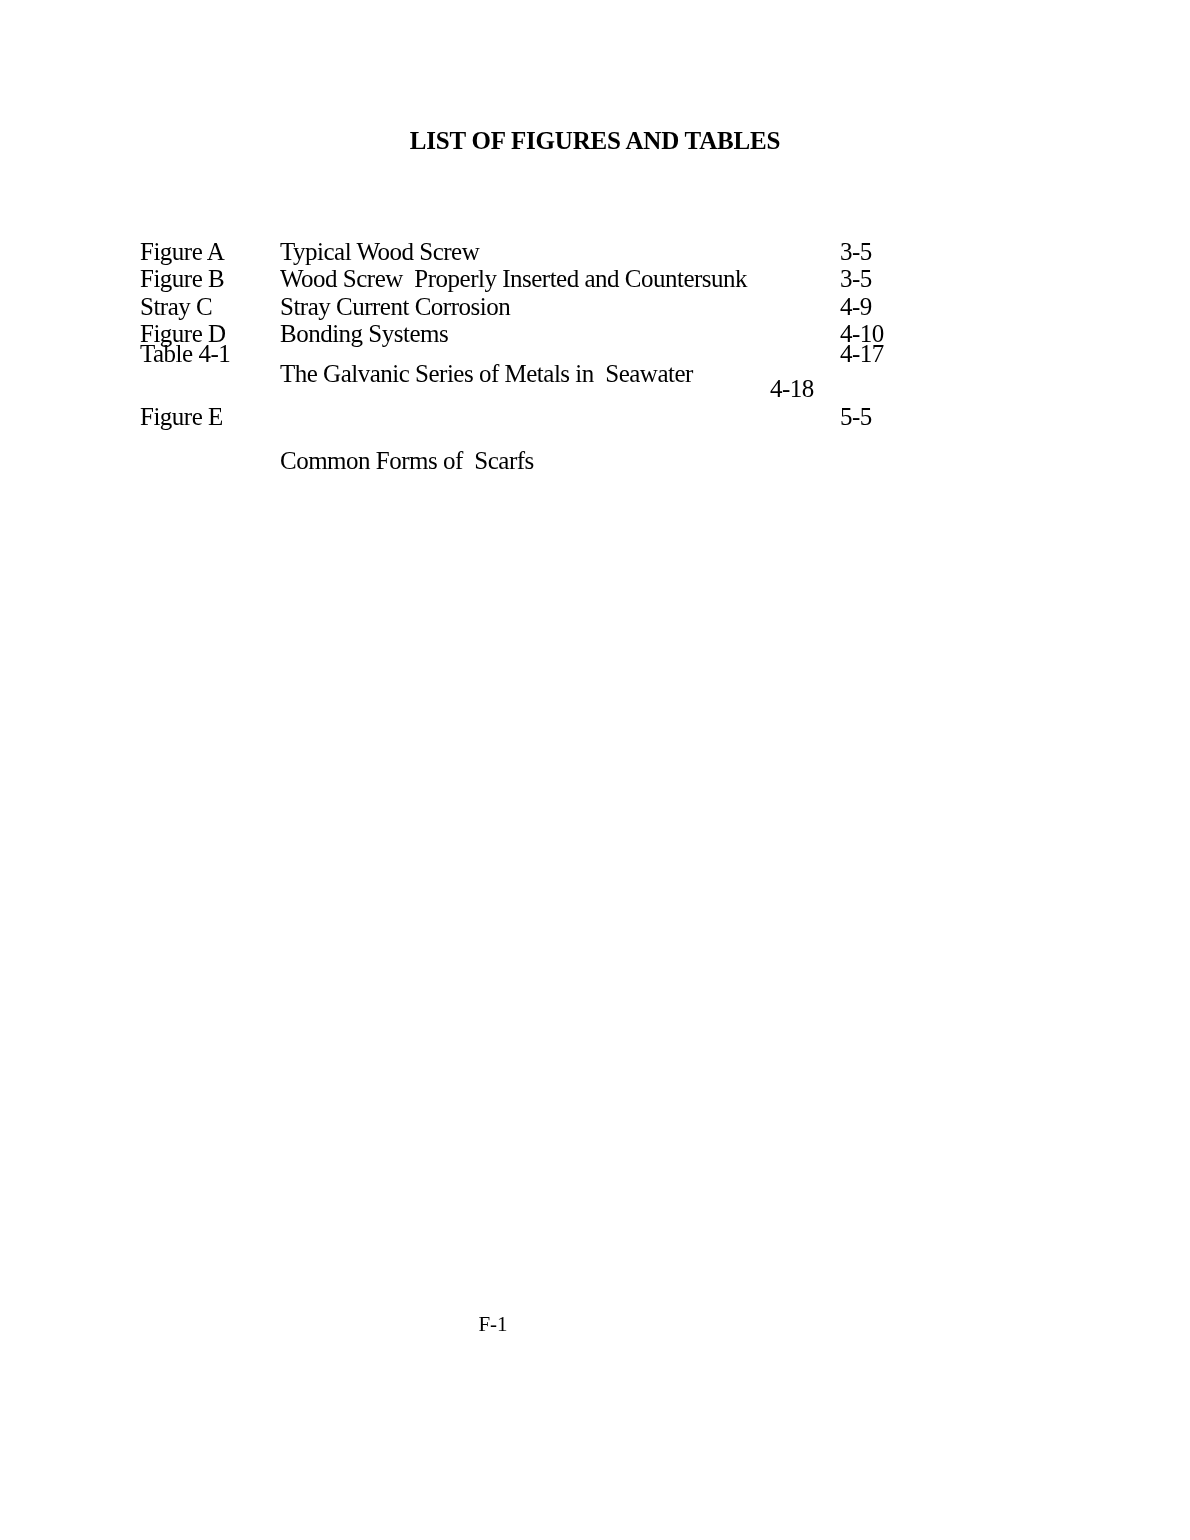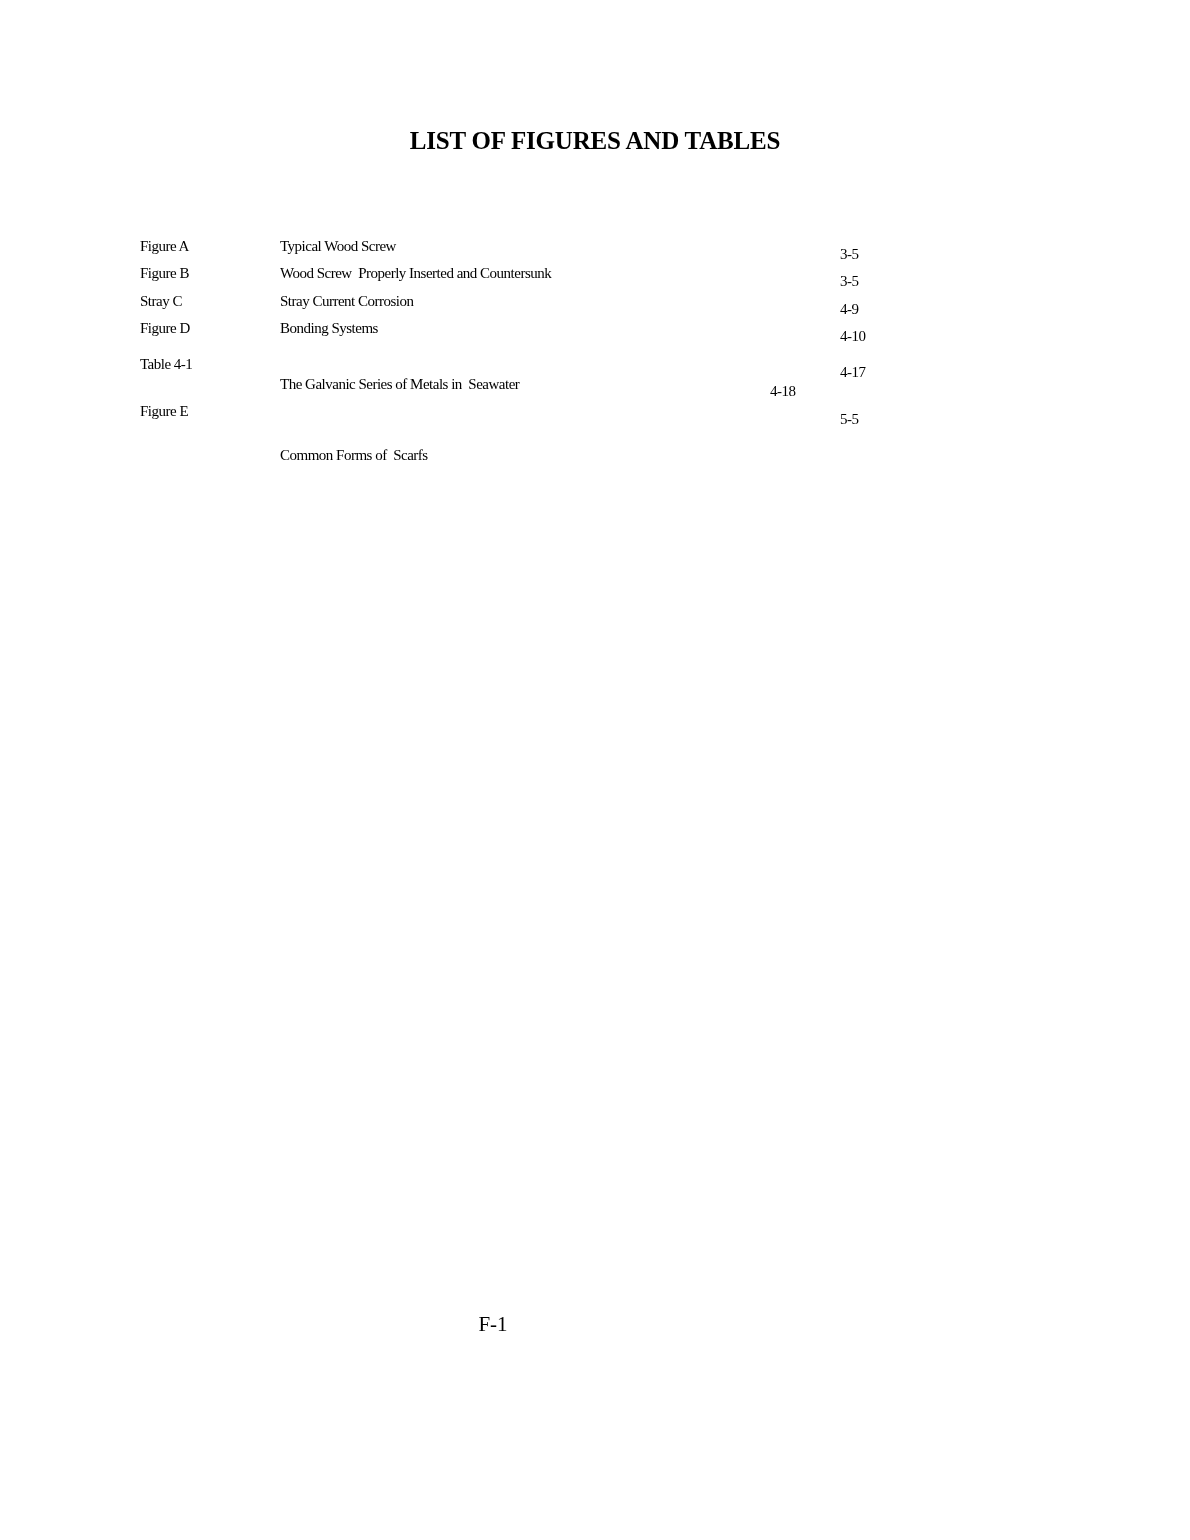--- a/index.html
+++ b/index.html
@@ -4,24 +4,24 @@
 <style>
   html, body { margin: 0; padding: 0; background: #ffffff; }
   body {
     width: 1190px; height: 1540px; position: relative; overflow: hidden;
     font-family: "Liberation Serif", "DejaVu Serif", serif; color: #000;
   }
   .title {
     position: absolute; top: 127px; left: 0; width: 1190px; text-align: center;
     font-weight: bold; font-size: 25px; letter-spacing: -0.2px;
   }
-  .row { position: absolute; left: 0; width: 1170px; height: 27px; font-size: 15px; letter-spacing: -0.5px; }
+  .row { position: absolute; left: 0; width: 1170px; height: 27px; font-size: 25px; letter-spacing: -0.5px; }
   .label { position: absolute; left: 140px; top: 0; }
   .desc { position: absolute; left: 280px; top: 0; }
-  .page { position: absolute; left: 840px; top: 0; margin-top: 8px; }
+  .page { position: absolute; left: 840px; top: 0; }
   .page.alt { left: 770px; }
   .footer {
     position: absolute; top: 1312px; left: 0; width: 986px; text-align: center; font-size: 21px;
   }
 </style>
 </head>
 <body>
 
 <div class="title">LIST OF FIGURES AND TABLES</div>
 
@@ -38,21 +38,21 @@
 <div class="row" style="top:293px;">
   <span class="label">Stray C</span>
   <span class="desc">Stray Current Corrosion</span>
   <span class="page">4-9</span>
 </div>
 <div class="row" style="top:320px;">
   <span class="label">Figure D</span>
   <span class="desc">Bonding Systems</span>
   <span class="page">4-10</span>
 </div>
-<div class="row" style="top:356px;padding-left:16px;">
+<div class="row" style="top:340px;padding-left:16px;">
   <span class="label">Table 4-1</span>
   <span class="desc" style="white-space:pre;margin-top:20px;">The Galvanic Series of Metals in  Seawater</span>
   <span class="page">4-17</span>
 </div>
 <div class="row" style="top:375px;">
   <span class="label"></span>
   <span class="page alt">4-18</span>
 </div>
 <div class="row" style="top:403px;">
   <span class="label">Figure E</span>

